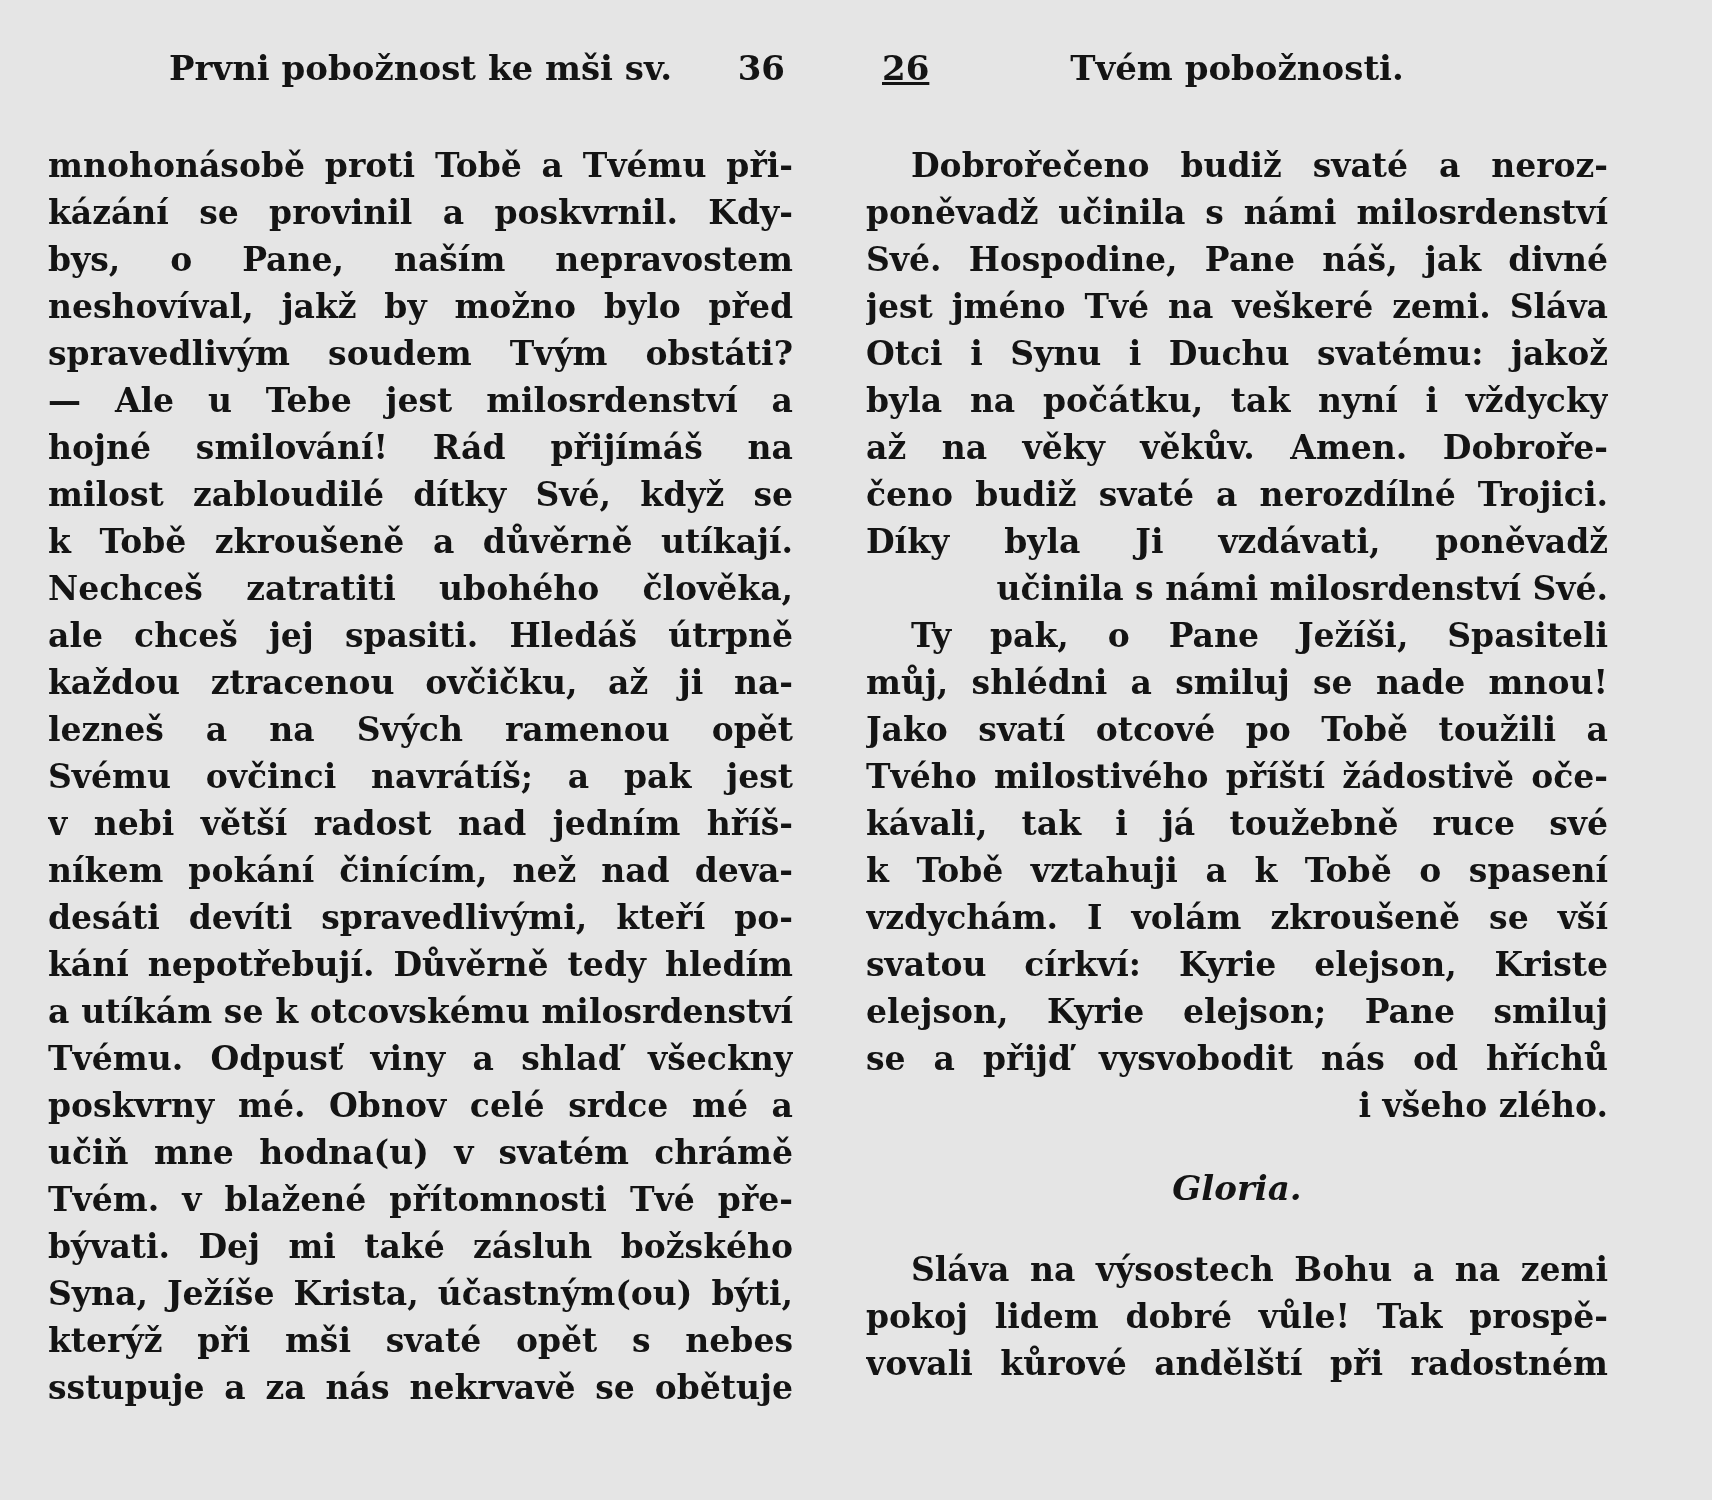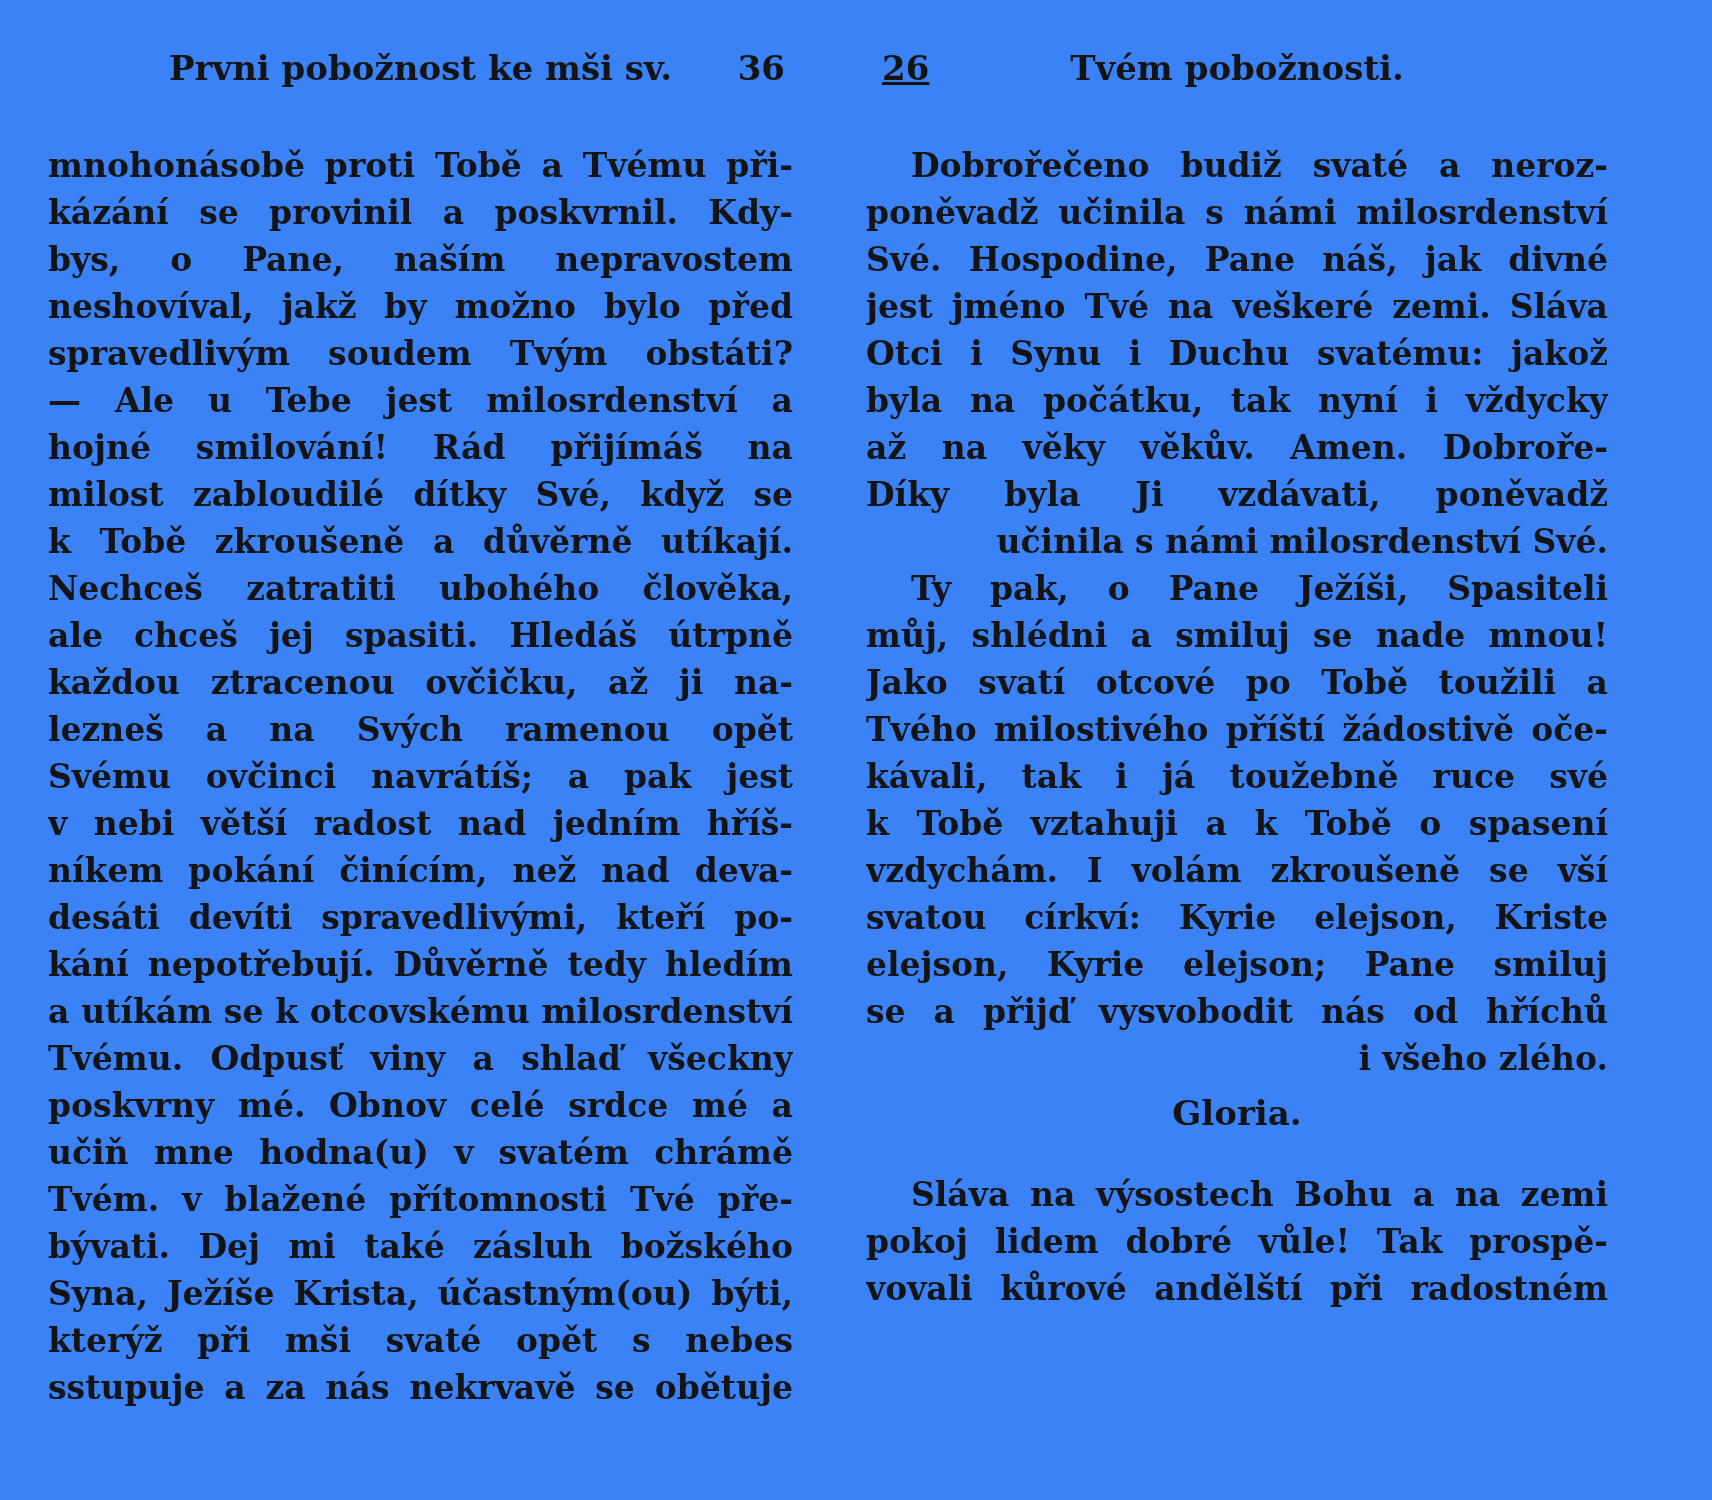--- a/index.html
+++ b/index.html
@@ -5,21 +5,21 @@
   html, body { margin: 0; padding: 0; }
   body {
     width: 1712px;
     height: 1500px;
     background: #ffffff;
     font-family: "DejaVu Serif", "Liberation Serif", serif;
     color: #141414;
     position: relative;
     overflow: hidden;
   }
-  .page-scan { position: absolute; inset: 0; background: #3b82f6; }
+  .page-scan { position: absolute; inset: 0; background: #e5e5e5; }
 
   .column { position: absolute; top: 45px; }
   .column-left  { left: 48px;  width: 745px; }
   .column-right { left: 866px; width: 742px; }
 
   .col-header {
     position: relative;
     height: 47px;
     line-height: 47px;
     font-size: 34px;
@@ -43,24 +43,25 @@
     white-space: normal;
   }
   
   .line::after { content: ""; display: inline-block; width: 100%; height: 0; }
   .line.last { text-align: right; }
   .line.last::after { content: none; }
 
   .section-heading {
     height: 47px;
     line-height: 47px;
-    margin: 8px 0 34px 0;
+    margin: 36px 0 34px 0;
     font-size: 34px;
     font-weight: bold;
     text-align: center;
+    font-style: italic;
   }
 </style>
 </head>
 <body>
 
 <div class="page-scan">
 
   <section class="column column-left">
     <header class="col-header">
       <span>Prvni pobožnost ke mši sv.</span>
@@ -106,20 +107,21 @@
     </header>
     <div class="col-body">
         <div class="paragraph">
           <div class="line" style="text-indent: 45px;">Dobrořečeno budiž svaté a neroz-</div>
           <div class="line">poněvadž učinila s námi milosrdenství</div>
           <div class="line">Své. Hospodine, Pane náš, jak divné</div>
           <div class="line">jest jméno Tvé na veškeré zemi. Sláva</div>
           <div class="line">Otci i Synu i Duchu svatému: jakož</div>
           <div class="line">byla na počátku, tak nyní i vždycky</div>
           <div class="line">až na věky věkův. Amen. Dobroře-</div>
+          <div class="line">čeno budiž svaté a nerozdílné Trojici.</div>
           <div class="line">Díky byla Ji vzdávati, poněvadž</div>
           <div class="line last">učinila s námi milosrdenství Své.</div>
         </div>
         <div class="paragraph">
           <div class="line" style="text-indent: 45px;">Ty pak, o Pane Ježíši, Spasiteli</div>
           <div class="line">můj, shlédni a smiluj se nade mnou!</div>
           <div class="line">Jako svatí otcové po Tobě toužili a</div>
           <div class="line">Tvého milostivého příští žádostivě oče-</div>
           <div class="line">kávali, tak i já toužebně ruce své</div>
           <div class="line">k Tobě vztahuji a k Tobě o spasení</div>

